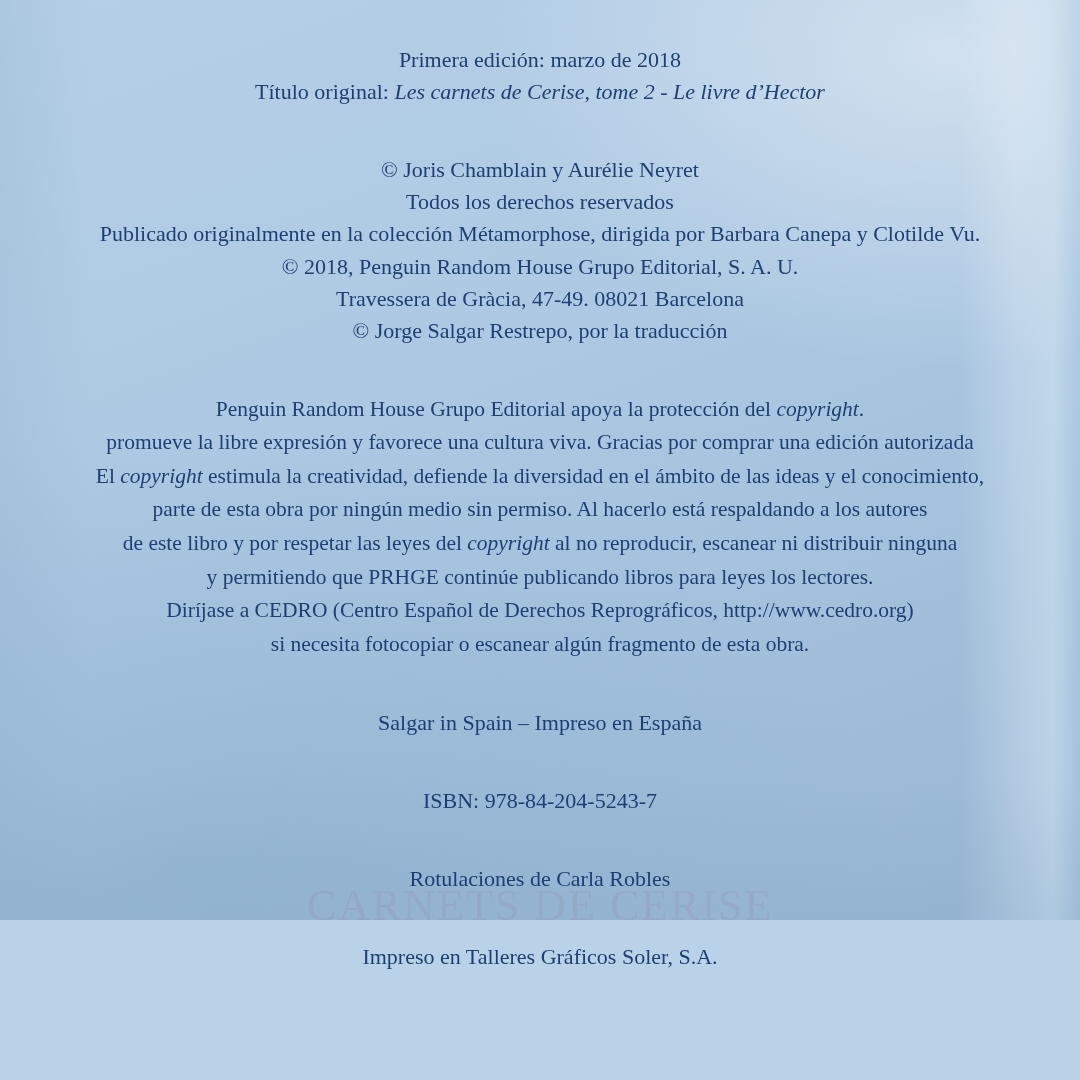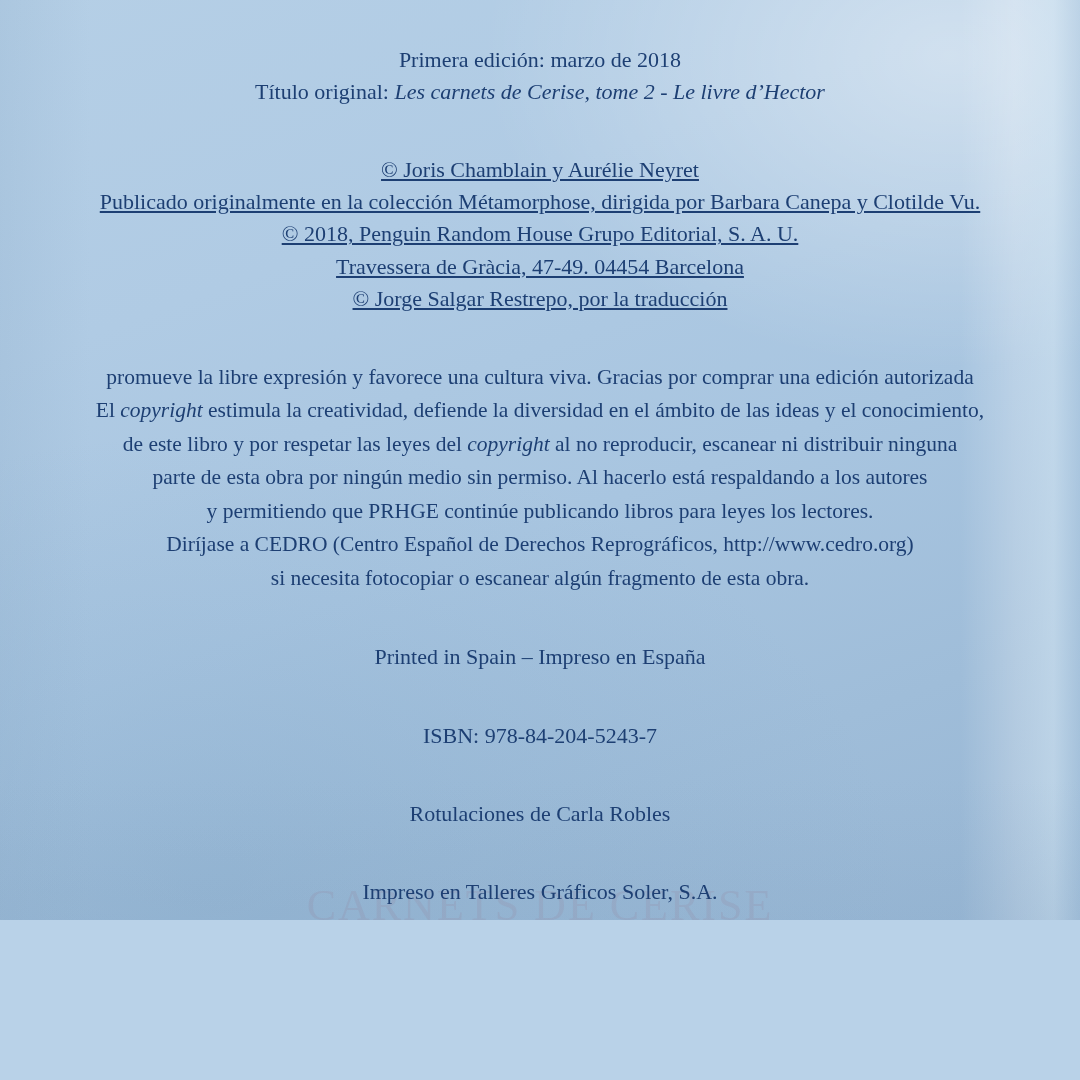--- a/index.html
+++ b/index.html
@@ -83,21 +83,21 @@
     display: block;
     white-space: nowrap;
   }
   em, .ital {
     font-style: italic;
     font-family: Liberation Serif, serif;
   }
   .gap-md { height: 46px; }
 
   .block-edition .line { font-size: 22px; }
-  .block-copyright .line { font-size: 22px; text-decoration: underline; }
+  .block-copyright .line { font-size: 22px; }
 
   .block-legal {
     font-size: 21.5px;
     line-height: 1.56;
   }
   .block-legal .line { white-space: nowrap; }
 
   .block-printed .line,
   .block-isbn .line,
   .block-letters .line,
@@ -118,42 +118,44 @@
 
     <div class="block block-edition">
       <span class="line">Primera edición: marzo de 2018</span>
       <span class="line"><span>Título original: </span><em>Les carnets de Cerise, tome 2 - Le livre d’Hector</em></span>
     </div>
 
     <div class="gap-md"></div>
 
     <div class="block block-copyright">
       <span class="line">© Joris Chamblain y Aurélie Neyret</span>
+      <span class="line">Todos los derechos reservados</span>
       <span class="line">Publicado originalmente en la colección Métamorphose, dirigida por Barbara Canepa y Clotilde Vu.</span>
       <span class="line">© 2018, Penguin Random House Grupo Editorial, S. A. U.</span>
-      <span class="line">Travessera de Gràcia, 47-49. 04454 Barcelona</span>
+      <span class="line">Travessera de Gràcia, 47-49. 08021 Barcelona</span>
       <span class="line">© Jorge Salgar Restrepo, por la traducción</span>
     </div>
 
     <div class="gap-md"></div>
 
     <div class="block block-legal">
+      <span class="line"><span>Penguin Random House Grupo Editorial apoya la protección del </span><em>copyright</em><span>.</span></span>
       <span class="line">promueve la libre expresión y favorece una cultura viva. Gracias por comprar una edición autorizada</span>
       <span class="line"><span>El </span><em>copyright</em><span> estimula la creatividad, defiende la diversidad en el ámbito de las ideas y el conocimiento,</span></span>
+      <span class="line">parte de esta obra por ningún medio sin permiso. Al hacerlo está respaldando a los autores</span>
       <span class="line"><span>de este libro y por respetar las leyes del </span><em>copyright</em><span> al no reproducir, escanear ni distribuir ninguna</span></span>
-      <span class="line">parte de esta obra por ningún medio sin permiso. Al hacerlo está respaldando a los autores</span>
       <span class="line">y permitiendo que PRHGE continúe publicando libros para leyes los lectores.</span>
       <span class="line">Diríjase a CEDRO (Centro Español de Derechos Reprográficos, http://www.cedro.org)</span>
       <span class="line">si necesita fotocopiar o escanear algún fragmento de esta obra.</span>
     </div>
 
     <div class="gap-md"></div>
 
     <div class="block block-printed">
-      <span class="line">Printed in Spain – Impreso en España</span>
+      <span class="line">Salgar in Spain – Impreso en España</span>
     </div>
 
     <div class="gap-md"></div>
 
     <div class="block block-isbn">
       <span class="line">ISBN: 978-84-204-5243-7</span>
     </div>
 
     <div class="gap-md"></div>
 

